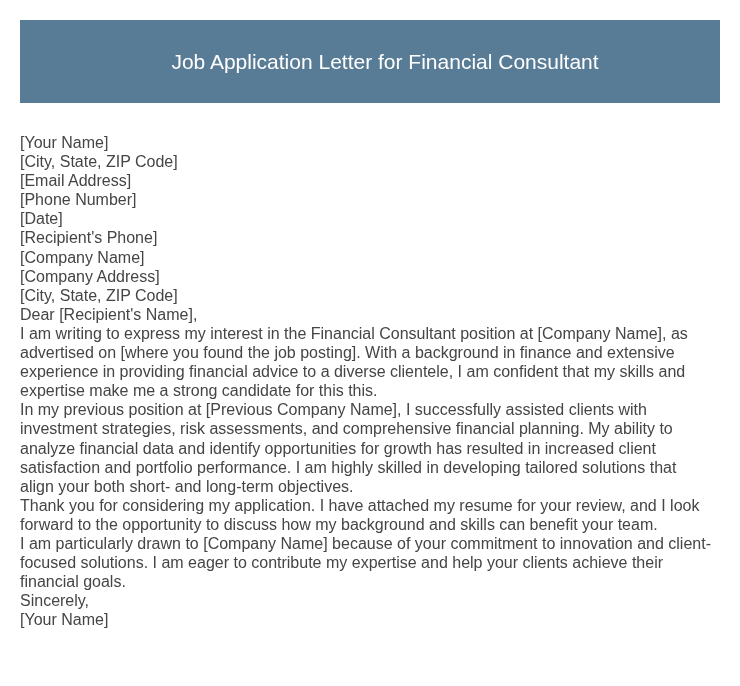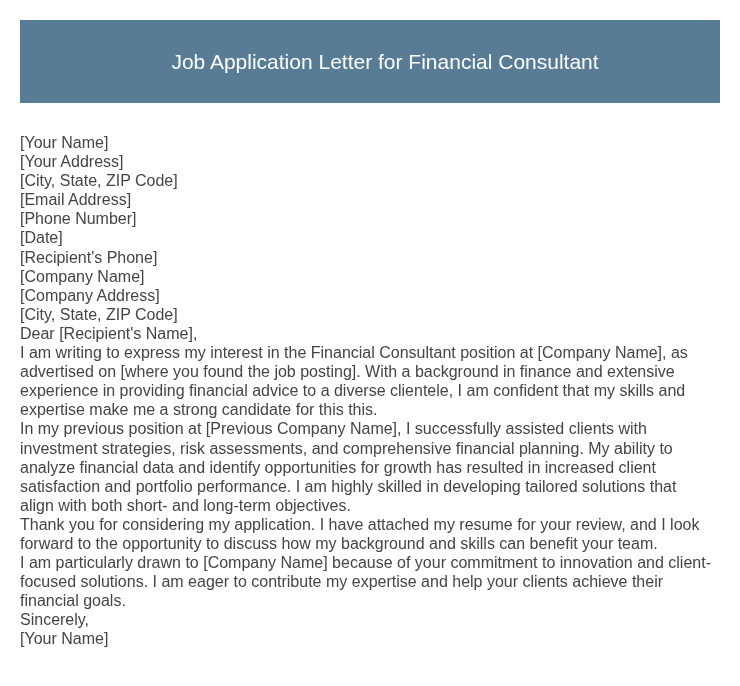--- a/index.html
+++ b/index.html
@@ -58,21 +58,20 @@
 </head>
 <body>
 
 <div class="banner">
   <span class="banner-title">Job Application Letter for Financial Consultant</span>
 </div>
 
 <div class="letter">
   <div>
     <span class="line">[Your Name]</span>
-    <span class="line">[Your Address]</span>
     <span class="line">[City, State, ZIP Code]</span>
     <span class="line">[Email Address]</span>
     <span class="line">[Phone Number]</span>
     <span class="line">[Date]</span>
   </div>
   <div>
     <span class="line">[Recipient's Phone]</span>
     <span class="line">[Company Name]</span>
     <span class="line">[Company Address]</span>
     <span class="line">[City, State, ZIP Code]</span>
@@ -84,21 +83,21 @@
     <span class="pl">advertised on [where you found the job posting]. With a background in finance and extensive</span>
     <span class="pl">experience in providing financial advice to a diverse clientele, I am confident that my skills and</span>
     <span class="pl">expertise make me a strong candidate for this this.</span>
   </div>
 
   <div class="para">
     <span class="pl">In my previous position at [Previous Company Name], I successfully assisted clients with</span>
     <span class="pl">investment strategies, risk assessments, and comprehensive financial planning. My ability to</span>
     <span class="pl">analyze financial data and identify opportunities for growth has resulted in increased client</span>
     <span class="pl">satisfaction and portfolio performance. I am highly skilled in developing tailored solutions that</span>
-    <span class="pl">align with both short- and long-term objectives.</span>
+    <span class="pl">align your both short- and long-term objectives.</span>
   </div>
 
   <div class="para">
     <span class="pl">Thank you for considering my application. I have attached my resume for your review, and I look</span>
     <span class="pl">forward to the opportunity to discuss how my background and skills can benefit your team.</span>
   </div>
 
   <div class="para">
     <span class="pl">I am particularly drawn to [Company Name] because of your commitment to innovation and client-</span>
     <span class="pl">focused solutions. I am eager to contribute my expertise and help your clients achieve their</span>

